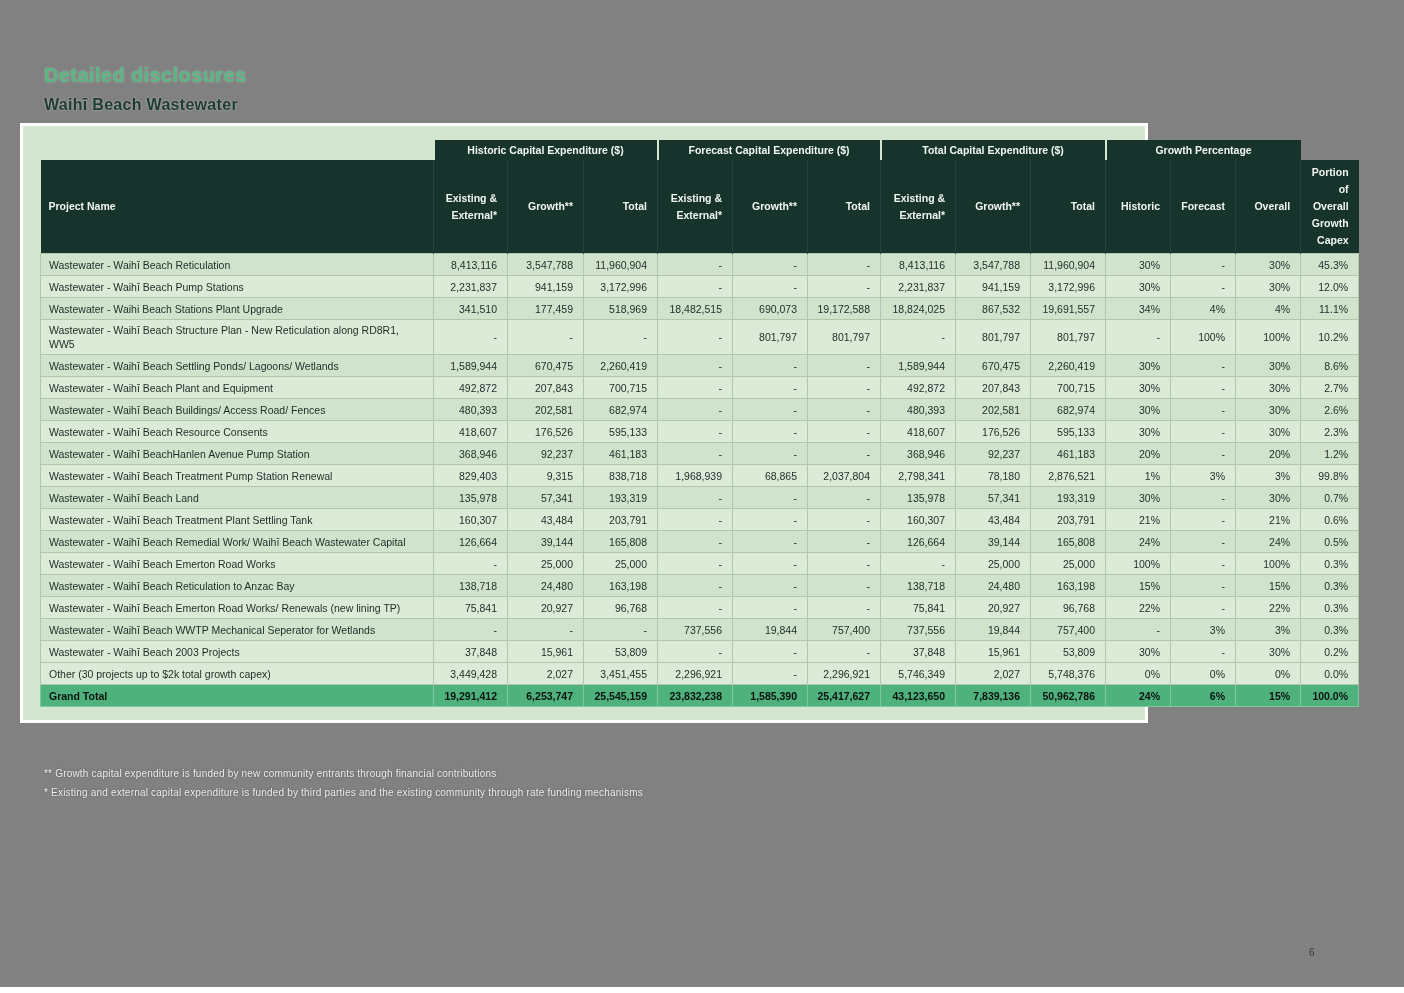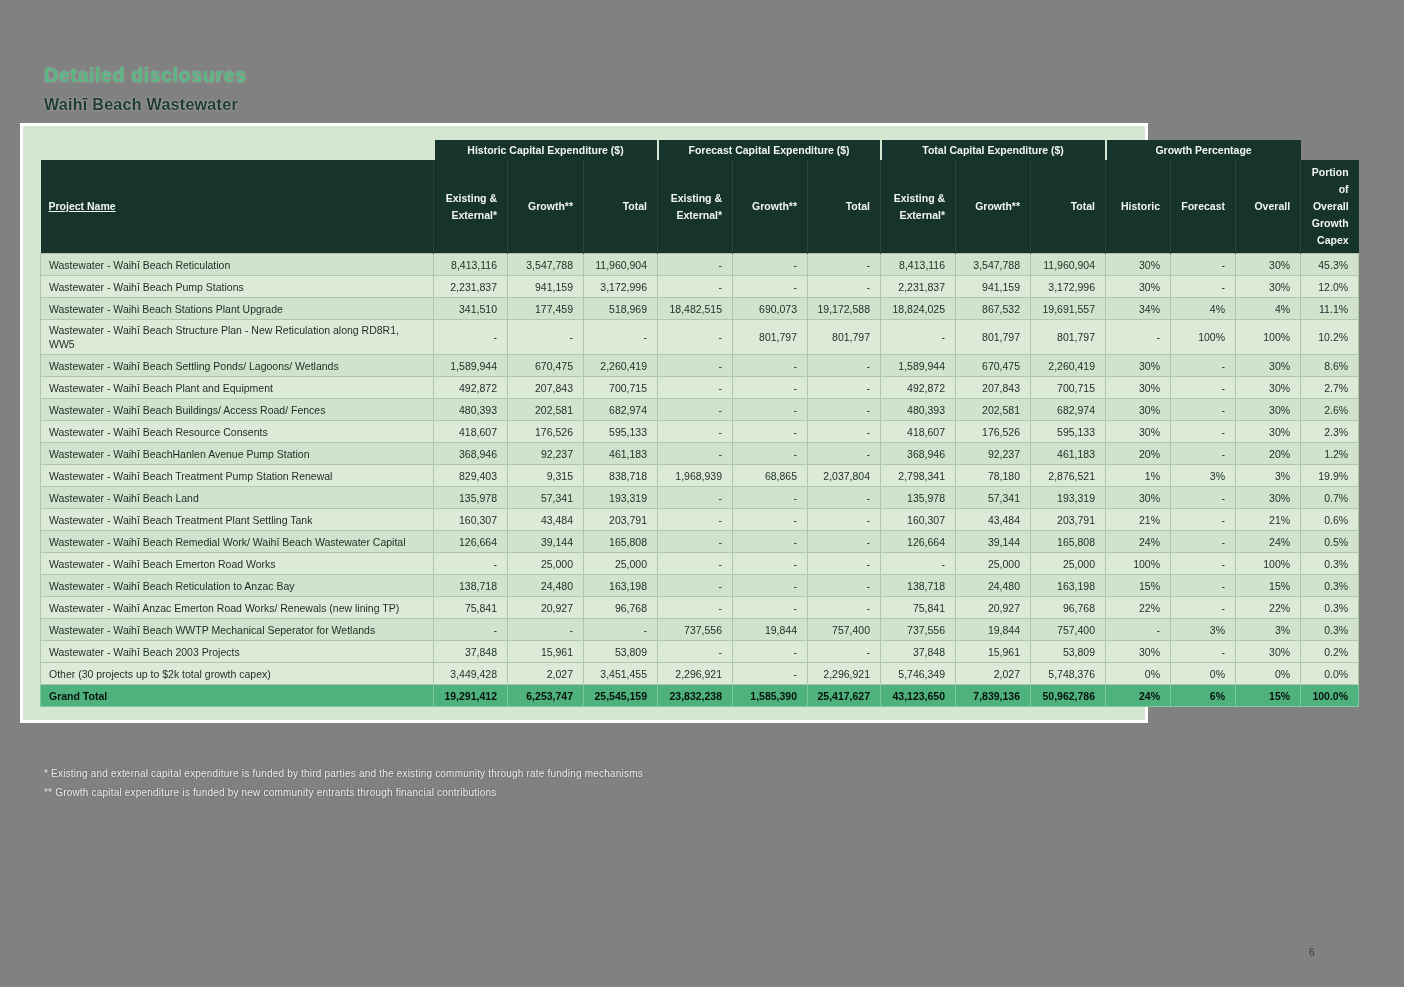--- a/index.html
+++ b/index.html
@@ -43,21 +43,21 @@
   }
   th.group:first-of-type { border-left:none; }
   th.nohead { background:transparent; }
   tr.cols th {
     background:var(--header,#17342c);
     height:78px; vertical-align:middle;
     padding:4px 10px 4px 8px;
     border-left:1px solid rgba(255,255,255,.08);
     line-height:17px; font-size:10.5px;
   }
-  tr.cols th.name-h { text-align:left; border-left:none;text-decoration:underline; }
+  tr.cols th.name-h { text-align:left; border-left:none; }
   tr.cols th.val-h { text-align:right; }
   tbody td {
     height:22px; padding:3px 10px 3px 8px;
     border:1px solid #aec8a9;
     line-height:14px;
     background:var(--row_even,#dcebd8);
   }
   tbody tr.odd td { background:var(--row_odd,#d2e3cd); }
   tbody td.name { text-align:left; }
   tbody td.val  { text-align:right; }
@@ -283,21 +283,21 @@
           <td class="val">838,718</td>
           <td class="val">1,968,939</td>
           <td class="val">68,865</td>
           <td class="val">2,037,804</td>
           <td class="val">2,798,341</td>
           <td class="val">78,180</td>
           <td class="val">2,876,521</td>
           <td class="val">1%</td>
           <td class="val">3%</td>
           <td class="val">3%</td>
-          <td class="val">19.9%</td>
+          <td class="val">99.8%</td>
         </tr>
         <tr class="odd">
           <td class="name">Wastewater - Waihī Beach Land</td>
           <td class="val">135,978</td>
           <td class="val">57,341</td>
           <td class="val">193,319</td>
           <td class="val">-</td>
           <td class="val">-</td>
           <td class="val">-</td>
           <td class="val">135,978</td>
@@ -366,21 +366,21 @@
           <td class="val">-</td>
           <td class="val">138,718</td>
           <td class="val">24,480</td>
           <td class="val">163,198</td>
           <td class="val">15%</td>
           <td class="val">-</td>
           <td class="val">15%</td>
           <td class="val">0.3%</td>
         </tr>
         <tr class="even">
-          <td class="name">Wastewater - Waihī Anzac Emerton Road Works/ Renewals (new lining TP)</td>
+          <td class="name">Wastewater - Waihī Beach Emerton Road Works/ Renewals (new lining TP)</td>
           <td class="val">75,841</td>
           <td class="val">20,927</td>
           <td class="val">96,768</td>
           <td class="val">-</td>
           <td class="val">-</td>
           <td class="val">-</td>
           <td class="val">75,841</td>
           <td class="val">20,927</td>
           <td class="val">96,768</td>
           <td class="val">22%</td>
@@ -450,18 +450,18 @@
           <td class="val">24%</td>
           <td class="val">6%</td>
           <td class="val">15%</td>
           <td class="val">100.0%</td>
         </tr>
       </tbody>
   </table>
 </div>
 
 <div class="footnotes">
+  <p>** Growth capital expenditure is funded by new community entrants through financial contributions</p>
   <p>* Existing and external capital expenditure is funded by third parties and the existing community through rate funding mechanisms</p>
-  <p>** Growth capital expenditure is funded by new community entrants through financial contributions</p>
 </div>
 
 <div class="page-marker">6</div>
 <div class="bottom-strip"></div>
 
 </body></html>

